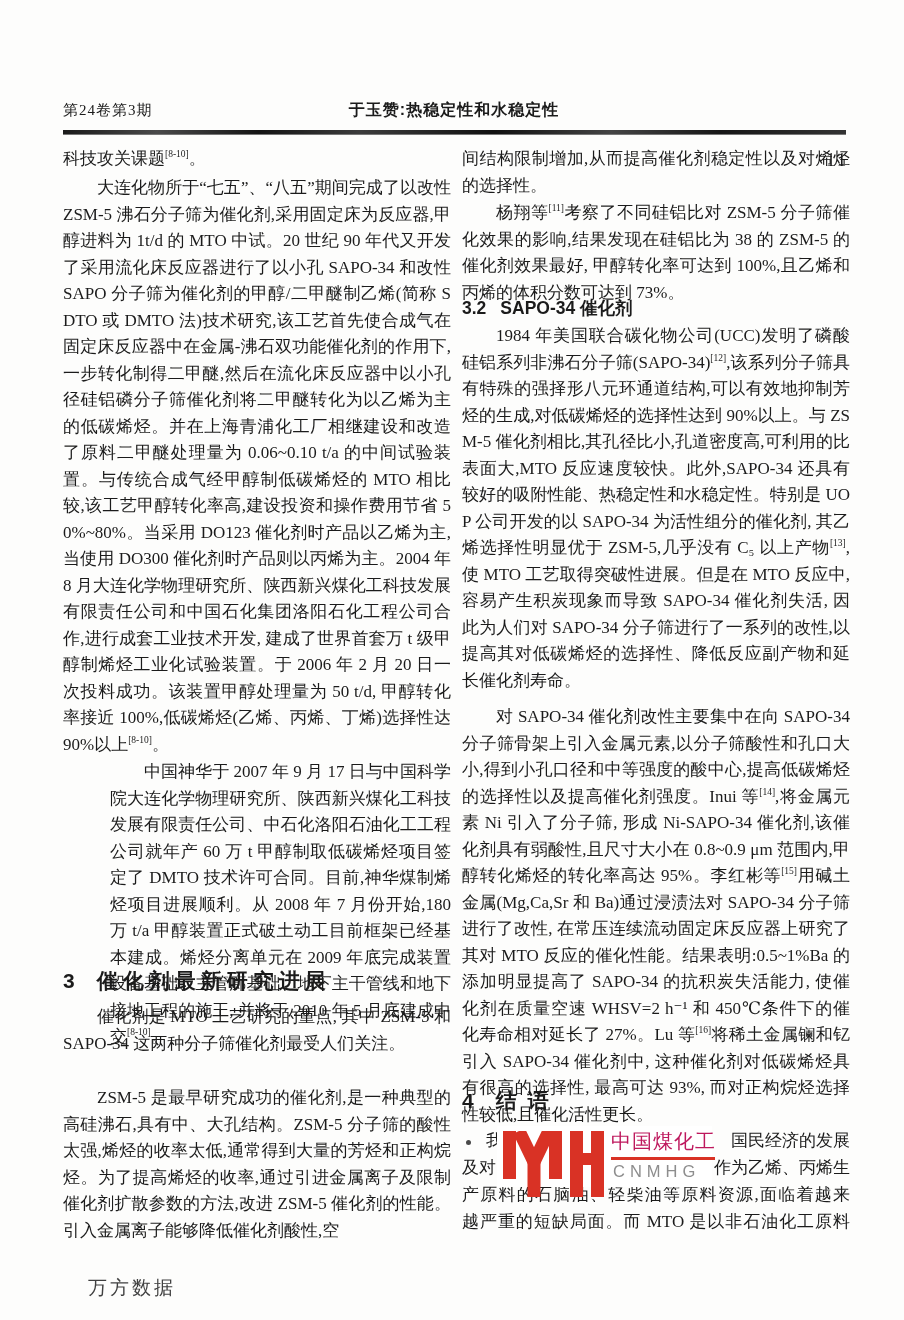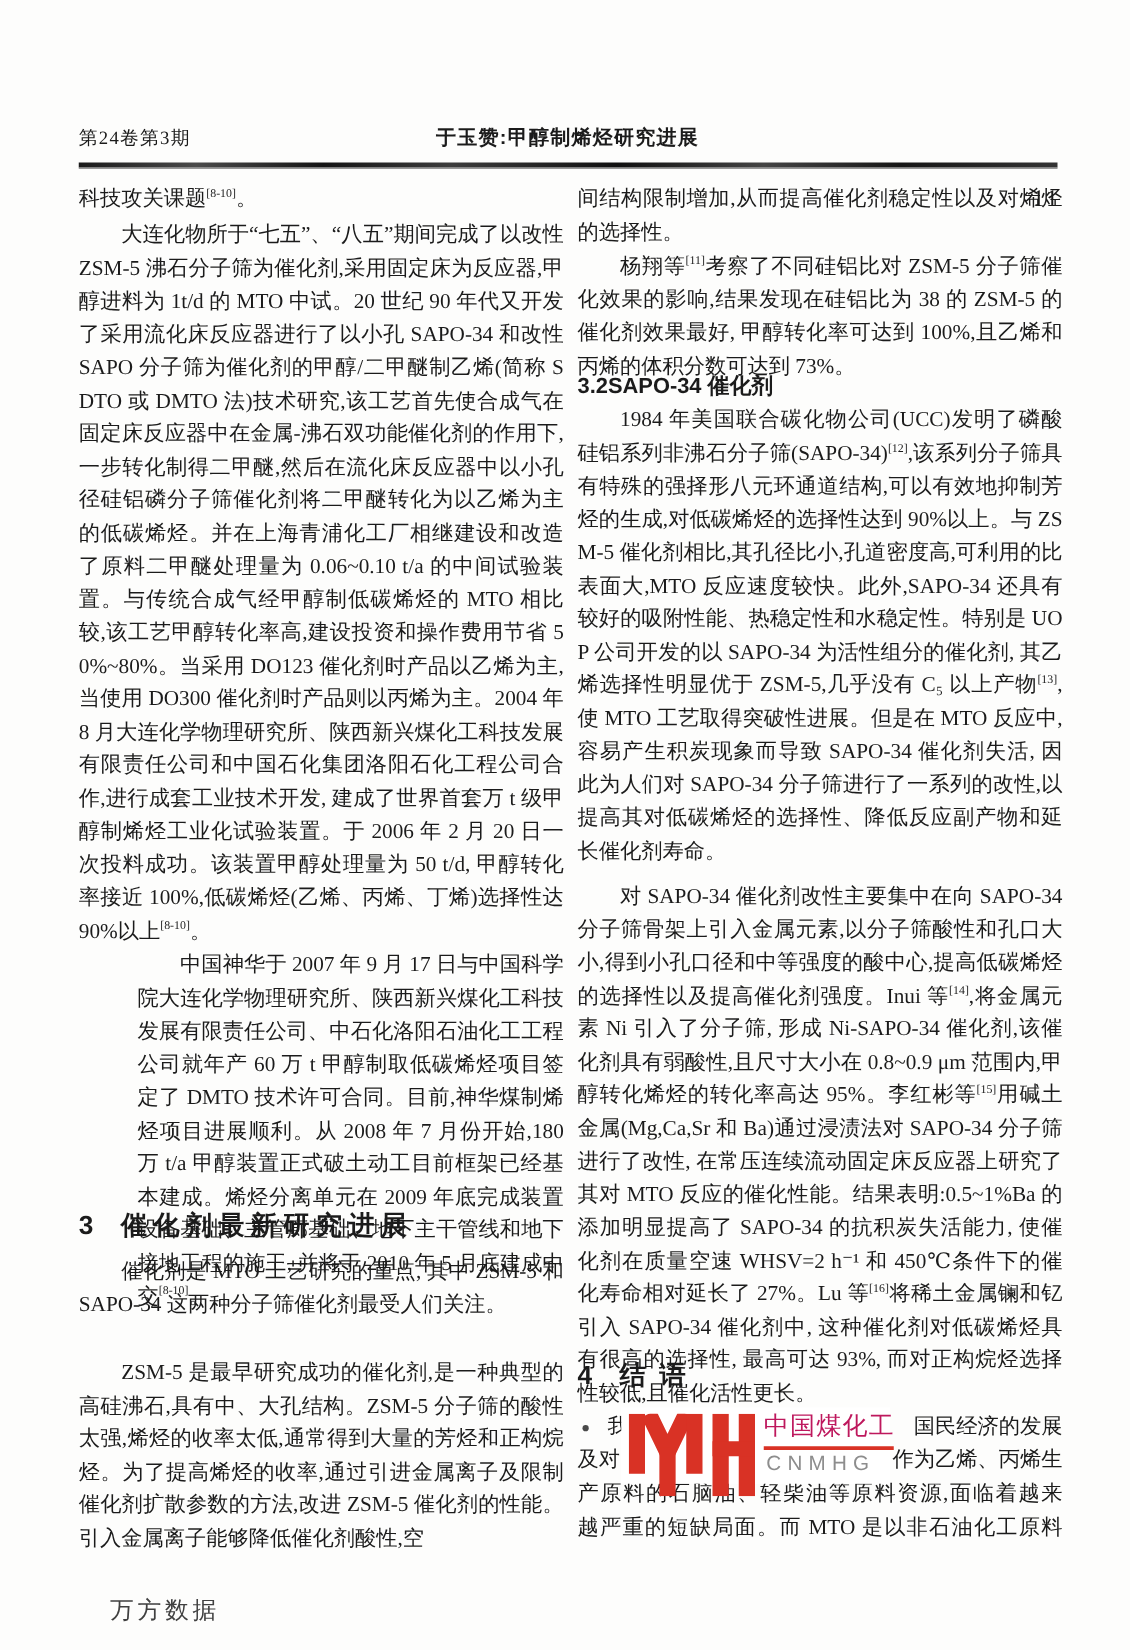--- a/index.html
+++ b/index.html
@@ -20,21 +20,21 @@
   .col-right{left:462px;height:1110px;}
   .blk{position:absolute;left:0;right:0;}
   p.body{margin:0;font-size:17px;line-height:26.5px;text-align:justify;word-break:break-all;}
   p.indent{text-indent:34px;}
   sup.ref{font-size:9.5px;vertical-align:super;line-height:0;letter-spacing:0;}
   .h-main{font-family:"Liberation Sans","DejaVu Sans",sans-serif;font-weight:bold;font-size:21px;line-height:26px;}
   .h-main .num{margin-right:22px;letter-spacing:0;}
   .h-main .ttl{letter-spacing:5px;}
   .h-main .ttl-wide{letter-spacing:11px;}
   .h-sub{font-family:"Liberation Sans","DejaVu Sans",sans-serif;font-weight:bold;font-size:17.5px;line-height:24px;}
-  .h-sub .num{}
+  .h-sub .num{margin-right:14px;}
   
   .wline{position:absolute;left:0;right:0;height:27px;font-size:17px;line-height:27px;}
   .wline-split{display:flex;justify-content:space-between;}
   .wline-full{text-align:justify;text-align-last:justify;word-break:break-all;}
   
   .wm{position:absolute;left:497px;top:1125px;width:260px;height:75px;z-index:5;}
   .wm-box{position:absolute;left:0;top:1px;width:215px;height:61px;background:#ffffff;z-index:0;}
   .wm-logo{position:absolute;left:6px;top:6px;z-index:1;}
   .wm-cn{position:absolute;left:114px;top:3px;z-index:1;font-size:20px;line-height:26px;color:#be185d;
          letter-spacing:1px;font-weight:500;white-space:nowrap;}
@@ -45,21 +45,21 @@
   
   .footer-brand{left:88px;top:1275px;font-family:"Liberation Sans","DejaVu Sans",sans-serif;
                 font-size:19px;color:#404040;letter-spacing:3px;}
 </style>
 </head>
 <body>
 
 <div class="page">
 
   <div class="abs hdr-left">第24卷第3期</div>
-  <div class="abs hdr-center">于玉赞:甲醇制烯烃研究进展</div>
+  <div class="abs hdr-center">于玉赞:热稳定性和水稳定性</div>
   <div class="abs hdr-page">11</div>
   <div class="abs rule"></div>
 
   <div class="col col-left">
     <div class="blk" style="top:0;">
       <p class="body"><span>科技攻关课题</span><sup class="ref">[8-10]</sup><span>。</span></p>
     </div>
     <div class="blk" style="top:29px;">
       <p class="body indent"><span>大连化物所于“七五”、“八五”期间完成了以改性 ZSM-5 沸石分子筛为催化剂,采用固定床为反应器,甲醇进料为 1t/d 的 MTO 中试。20 世纪 90 年代又开发了采用流化床反应器进行了以小孔 SAPO-34 和改性 SAPO 分子筛为催化剂的甲醇/二甲醚制乙烯(简称 SDTO 或 DMTO 法)技术研究,该工艺首先使合成气在固定床反应器中在金属-沸石双功能催化剂的作用下,一步转化制得二甲醚,然后在流化床反应器中以小孔径硅铝磷分子筛催化剂将二甲醚转化为以乙烯为主的低碳烯烃。并在上海青浦化工厂相继建设和改造了原料二甲醚处理量为 0.06~0.10 t/a 的中间试验装置。与传统合成气经甲醇制低碳烯烃的 MTO 相比较,该工艺甲醇转化率高,建设投资和操作费用节省 50%~80%。当采用 DO123 催化剂时产品以乙烯为主,当使用 DO300 催化剂时产品则以丙烯为主。2004 年 8 月大连化学物理研究所、陕西新兴煤化工科技发展有限责任公司和中国石化集团洛阳石化工程公司合作,进行成套工业技术开发, 建成了世界首套万 t 级甲醇制烯烃工业化试验装置。于 2006 年 2 月 20 日一次投料成功。该装置甲醇处理量为 50 t/d, 甲醇转化率接近 100%,低碳烯烃(乙烯、丙烯、丁烯)选择性达 90%以上</span><sup class="ref">[8-10]</sup><span>。</span></p>
     </div>

